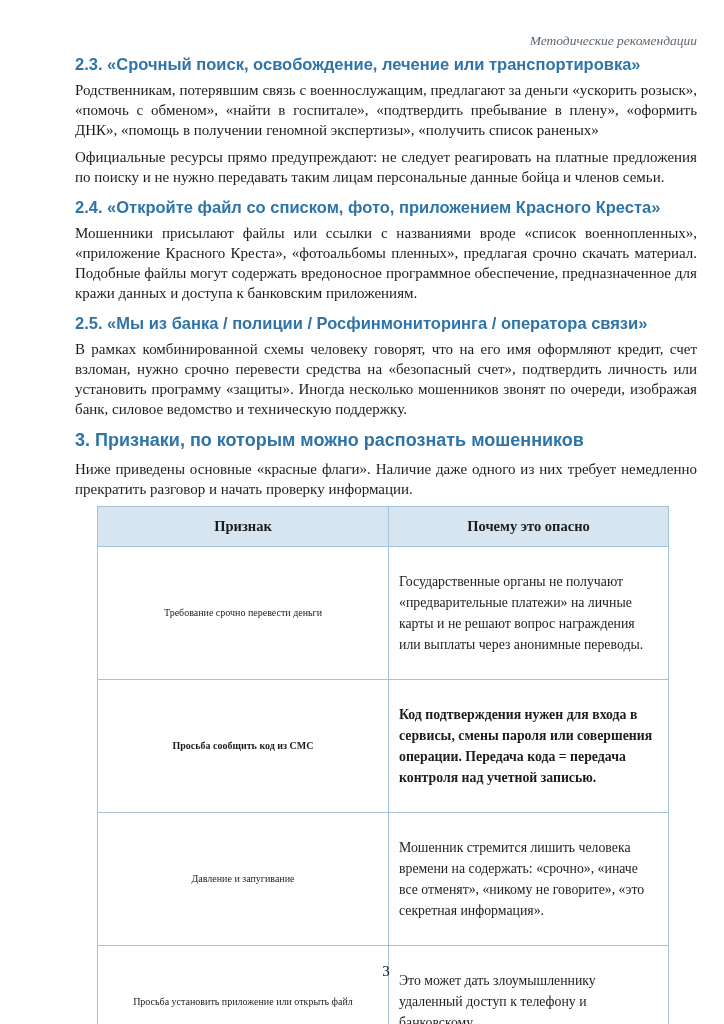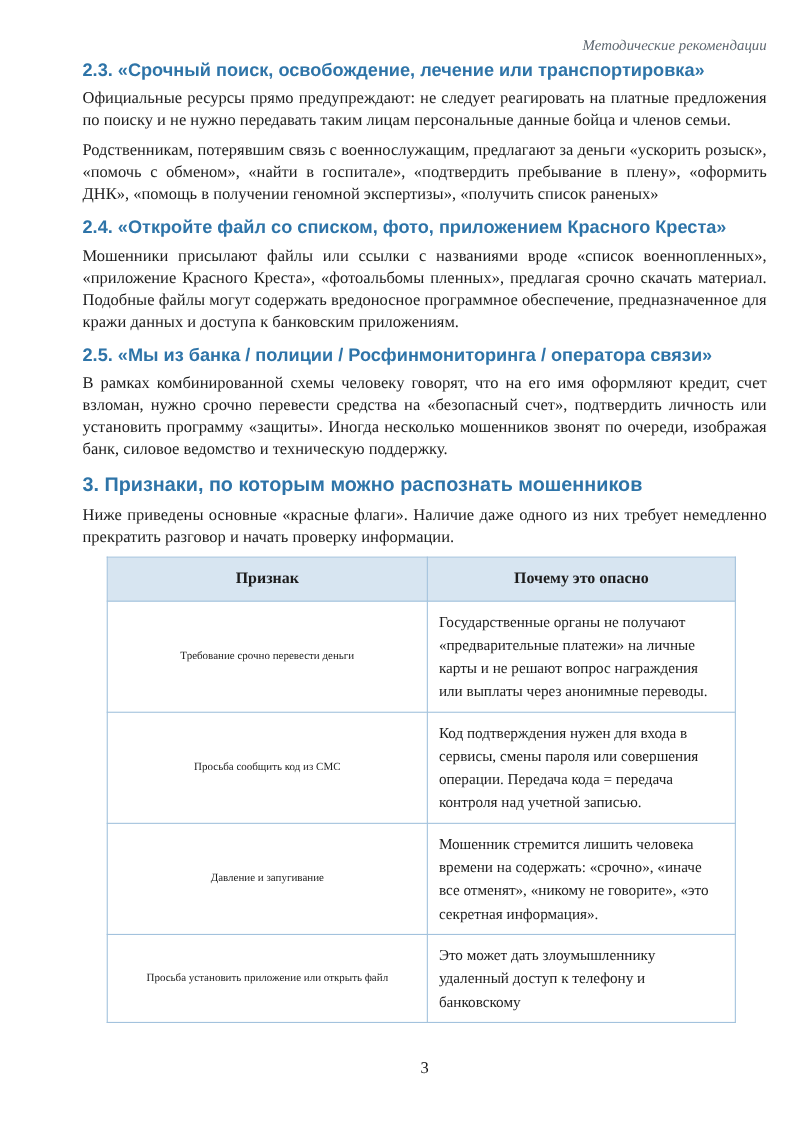--- a/index.html
+++ b/index.html
@@ -74,46 +74,46 @@
     vertical-align: middle;
     font-size: 10px;
     line-height: 20px;
     padding: 4px 14px;
   }
   td.why {
     text-align: left;
     vertical-align: middle;
     font-size: 13.8px;
     line-height: 21px;
-    padding: 8px 10px;
+    padding: 24px 10px;
   }
   tr.r1 td { height: 92px; }
-  tr.r2 td { height: 88px; }
+  tr.r2 td { height: 88px; font-weight: bold; }
   tr.r3 td { height: 88px; }
   tr.r4 td { height: 64px; }
   tr.r5 td { height: 50px; }
   .page-number {
     position: absolute;
     left: 75px; right: 27px;
     bottom: 44px;
     text-align: center;
     font-size: 15px;
     color: #111111;
   }
 </style>
 </head>
 <body>
 
 <div class="page">
 
   <div class="running-header">Методические рекомендации</div>
 
   <h2 class="sec first">2.3. «Срочный поиск, освобождение, лечение или транспортировка»</h2>
+  <p class="body">Родственникам, потерявшим связь с военнослужащим, предлагают за деньги «ускорить розыск», «помочь с обменом», «найти в госпитале», «подтвердить пребывание в плену», «оформить ДНК», «помощь в получении геномной экспертизы», «получить список раненых»</p>
   <p class="body">Официальные ресурсы прямо предупреждают: не следует реагировать на платные предложения по поиску и не нужно передавать таким лицам персональные данные бойца и членов семьи.</p>
-  <p class="body">Родственникам, потерявшим связь с военнослужащим, предлагают за деньги «ускорить розыск», «помочь с обменом», «найти в госпитале», «подтвердить пребывание в плену», «оформить ДНК», «помощь в получении геномной экспертизы», «получить список раненых»</p>
 
   <h2 class="sec">2.4. «Откройте файл со списком, фото, приложением Красного Креста»</h2>
   <p class="body">Мошенники присылают файлы или ссылки с названиями вроде «список военнопленных», «приложение Красного Креста», «фотоальбомы пленных», предлагая срочно скачать материал. Подобные файлы могут содержать вредоносное программное обеспечение, предназначенное для кражи данных и доступа к банковским приложениям.</p>
 
   <h2 class="sec">2.5. «Мы из банка / полиции / Росфинмониторинга / оператора связи»</h2>
   <p class="body">В рамках комбинированной схемы человеку говорят, что на его имя оформляют кредит, счет взломан, нужно срочно перевести средства на «безопасный счет», подтвердить личность или установить программу «защиты». Иногда несколько мошенников звонят по очереди, изображая банк, силовое ведомство и техническую поддержку.</p>
 
   <h1 class="sec3">3. Признаки, по которым можно распознать мошенников</h1>
   <p class="body">Ниже приведены основные «красные флаги». Наличие даже одного из них требует немедленно прекратить разговор и начать проверку информации.</p>
 

